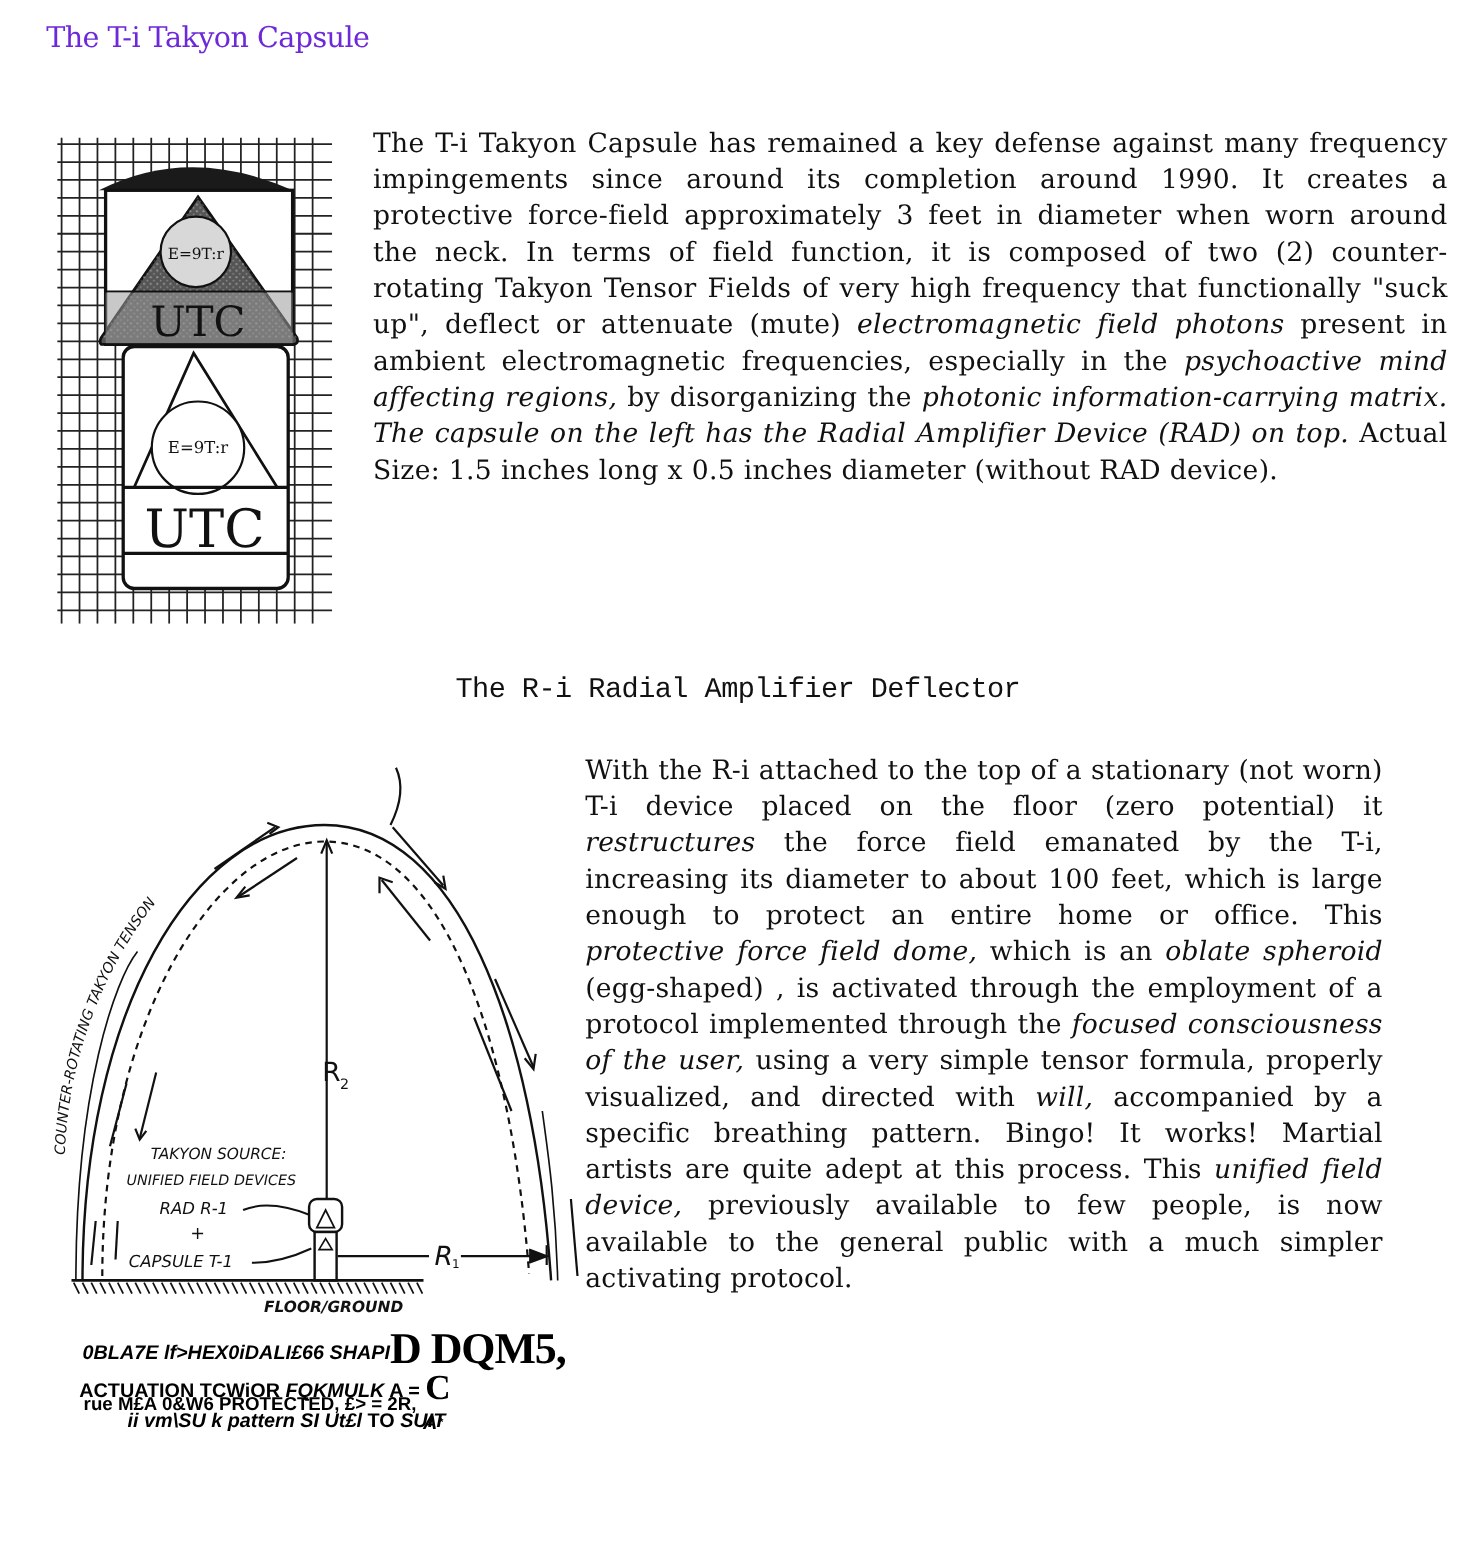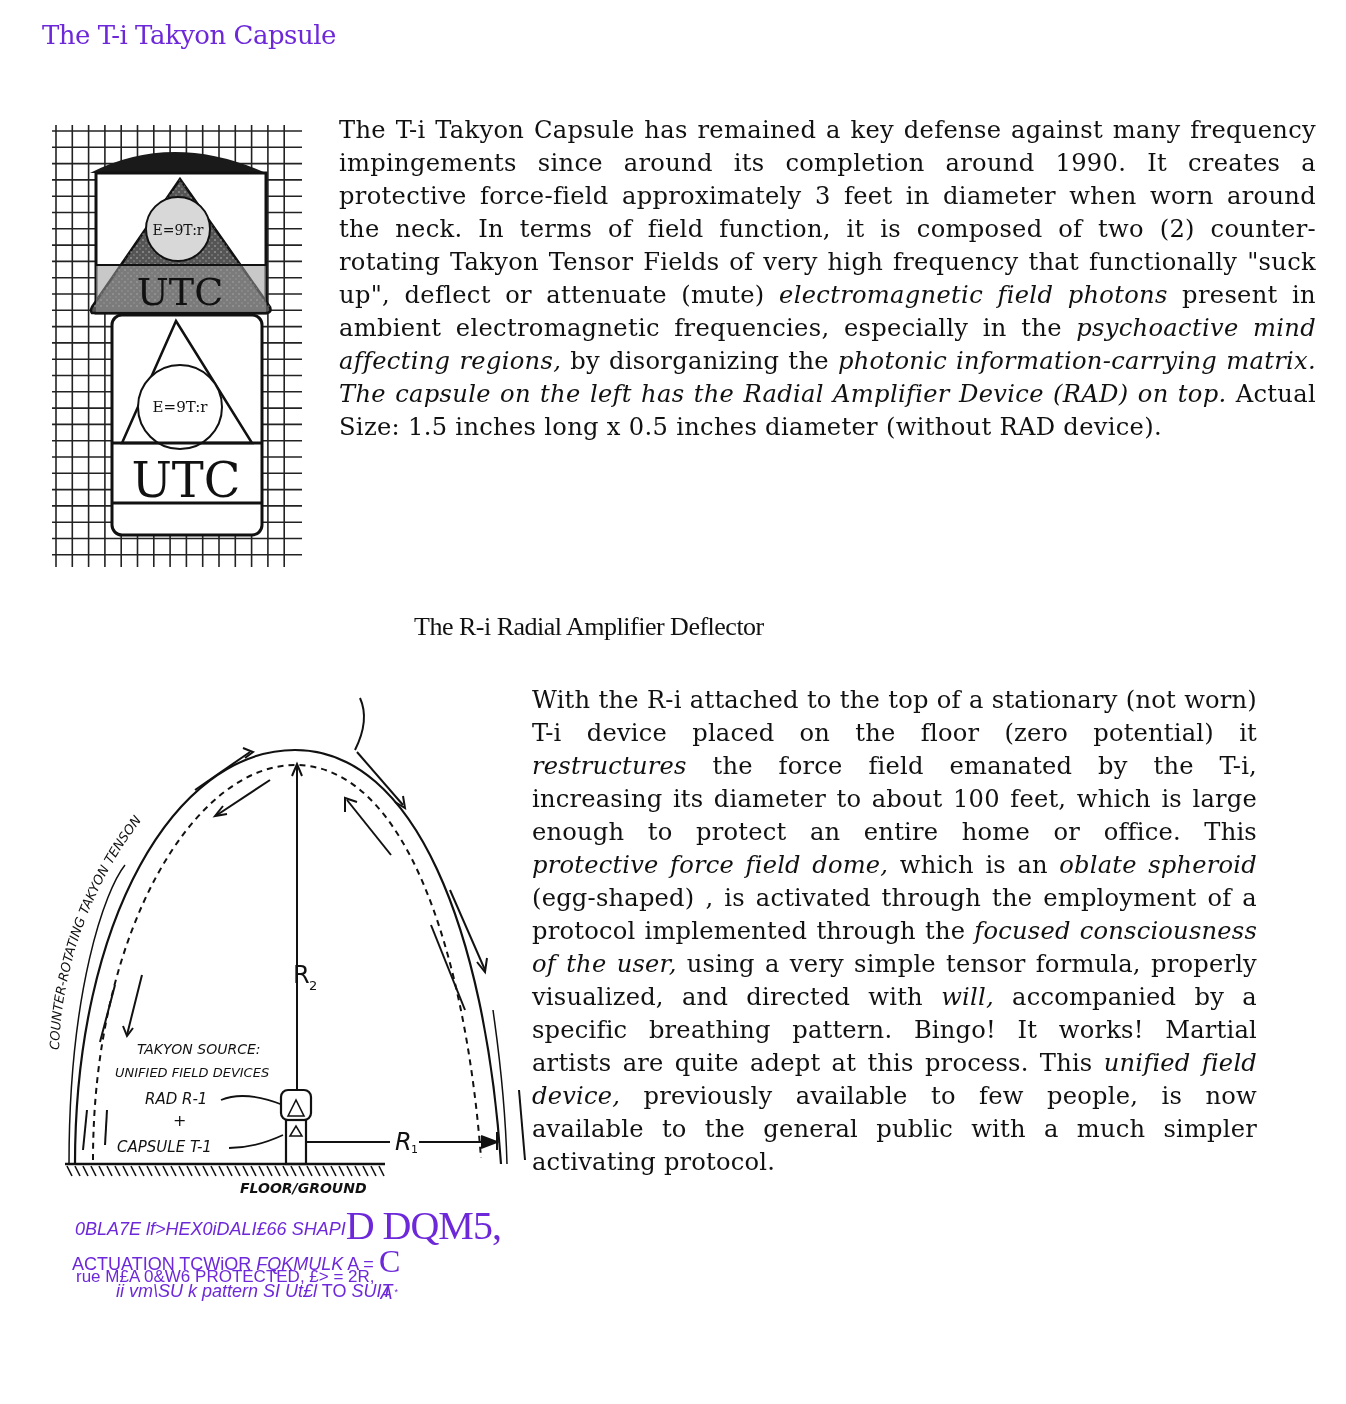--- a/index.html
+++ b/index.html
@@ -1,25 +1,25 @@
 <!DOCTYPE html>
 <html><head>
 <meta charset="utf-8">
 <style>
   html, body { margin:0; padding:0; background:#ffffff; }
   body { width:1346px; height:1404px; position:relative; overflow:hidden; color:#111; font-family:"DejaVu Serif", serif; }
   .h1 { position:absolute; left:42px; top:20px; font-family:"DejaVu Serif", serif; font-size:26px; color:#6d28d9; letter-spacing:-0.5px; }
-  .h2 { position:absolute; left:414px; top:612px; font-family:Liberation Serif, serif; font-size:26px; color:#111; letter-spacing:-0.5px; }
+  .h2 { position:absolute; left:414px; top:612px; font-family:Liberation Mono, monospace; font-size:26px; color:#111; letter-spacing:-0.5px; }
   .para { position:absolute; font-family:"DejaVu Serif", serif; font-size:24.2px; line-height:33px; text-align:justify; text-align-last:left; color:#111; }
   .para1 { left:315px; top:114px; width:977px; letter-spacing:0.3px;margin-left:24px; }
   .para2 { left:532px; top:684px; width:725px; letter-spacing:0.2px; }
   .para i { font-style:italic; }
   .capsule { position:absolute; left:52px; top:125px; width:250px; height:442px; }
   .dome { position:absolute; left:45px; top:690px; width:485px; height:510px; }
-  .ocr { position:absolute; font-family:"Liberation Sans", sans-serif; color:#6d28d9; white-space:nowrap; }
+  .ocr { position:absolute; font-family:"Liberation Sans", sans-serif; color:#000000; white-space:nowrap;font-weight:bold; }
   .ocr1 { left:75px; top:1202px; font-size:18px; font-style:italic; }
   .ocr1 .big { font-family:"Liberation Serif", serif; font-style:normal; font-size:40px; letter-spacing:-1px; vertical-align:-4px; }
   .ocr2 { left:72px; top:1243px; font-size:18px;text-align:right; }
   .ocr2 .big { font-family:"Liberation Serif", serif; font-size:32px; vertical-align:-2px; }
   .ocr3 { left:116px; top:1281px; font-size:18px; font-style:italic; }
   .ocr4 { left:76px; top:1266px; font-size:17px; }
   .ocr4 .sub { font-style:italic; font-size:18px; position:relative; top:17px; left:6px; }
   .ocr4 .tiny { font-size:9px; position:relative; top:13px; left:8px; }
 </style>
 </head>

